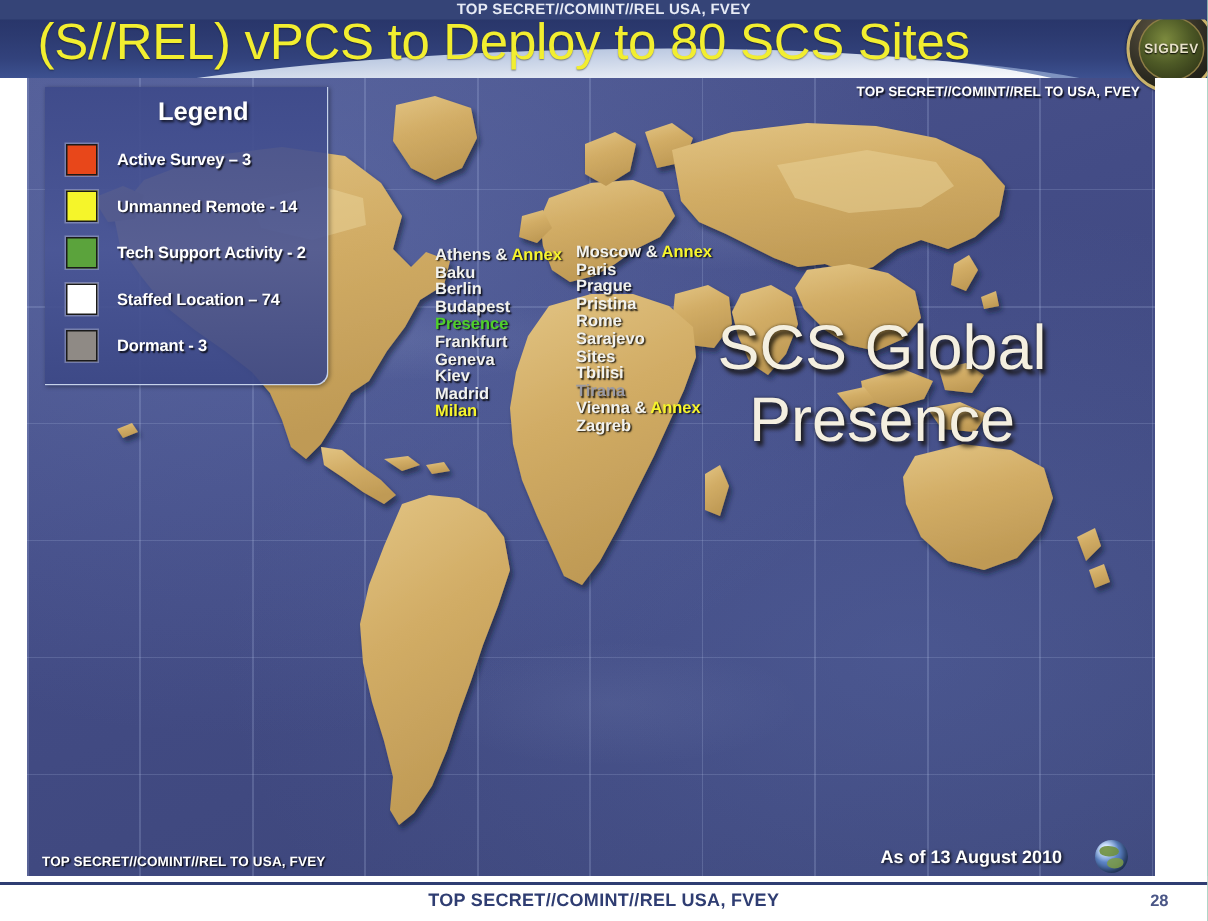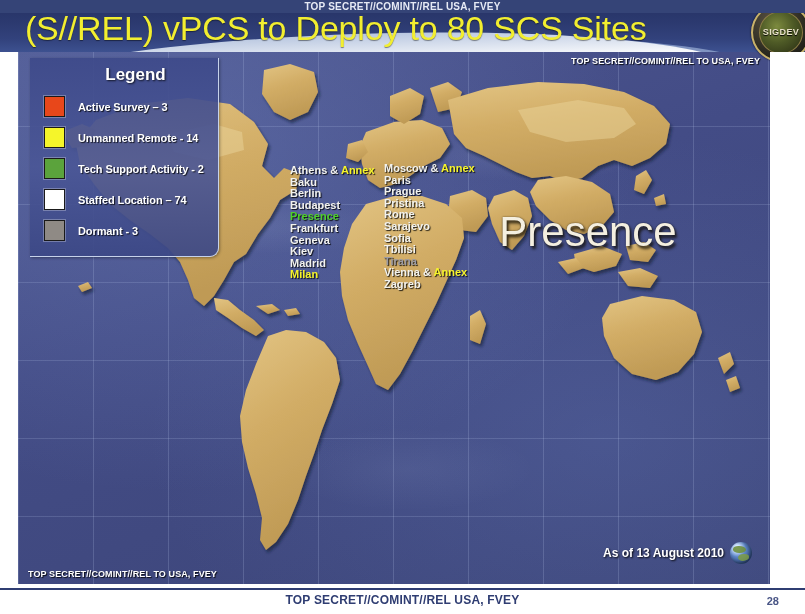--- a/index.html
+++ b/index.html
@@ -194,22 +194,22 @@
     letter-spacing:.1px;
     text-shadow:1px 1px 1px rgba(0,0,0,.85);
     font-family:"Liberation Sans",sans-serif;
     white-space:nowrap;
   }
   .map-mark.tr{right:10px;top:8px;}
   .map-mark.bl{left:10px;bottom:9px;}
 
   
   .asof{
-    position:absolute;right:18px;bottom:24px;z-index:28;
-    display:flex;align-items:center;gap:6px;
+    position:absolute;right:18px;bottom:6px;z-index:28;
+    display:flex;align-items:center;gap:22px;
   }
   .asof-text{
     color:#ffffff;font-size:12px;font-weight:bold;
     text-shadow:1px 1px 2px rgba(0,0,0,.9);
     font-family:"Liberation Sans",sans-serif;
     white-space:nowrap;
   }
   .globe{
     width:22px;height:22px;border-radius:50%;
     background:
@@ -402,28 +402,29 @@
         <div class="city">Madrid</div>
         <div class="city c-yellow">Milan</div>
       </div>
     <div class="cities col-right" id="cities-right">
         <div class="city">Moscow &amp; <span class="ann">Annex</span></div>
         <div class="city">Paris</div>
         <div class="city">Prague</div>
         <div class="city">Pristina</div>
         <div class="city">Rome</div>
         <div class="city">Sarajevo</div>
-        <div class="city">Sofia</div>
+        <div class="city">Sites</div>
         <div class="city">Tbilisi</div>
         <div class="city c-gray">Tirana</div>
         <div class="city">Vienna &amp; <span class="ann">Annex</span></div>
         <div class="city">Zagreb</div>
       </div>
 
     <div class="scs-title">
+      <span>SCS Global</span>
       <span class="l2">Presence</span>
     </div>
 
     <div class="asof">
       <div class="asof-text">As of  13 August 2010</div>
       <div class="globe"></div>
     </div>
   </div>
 
   <div class="side-white-l"></div>

